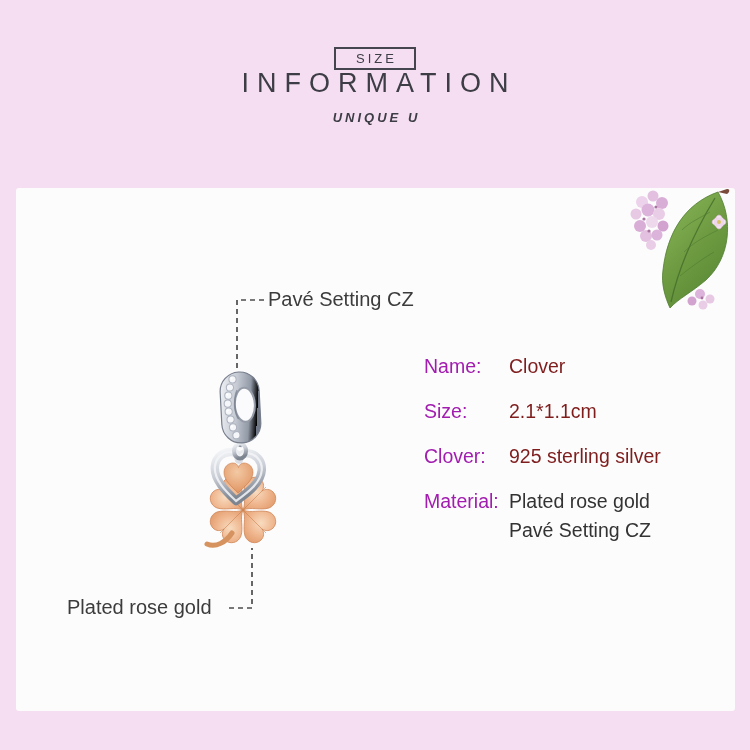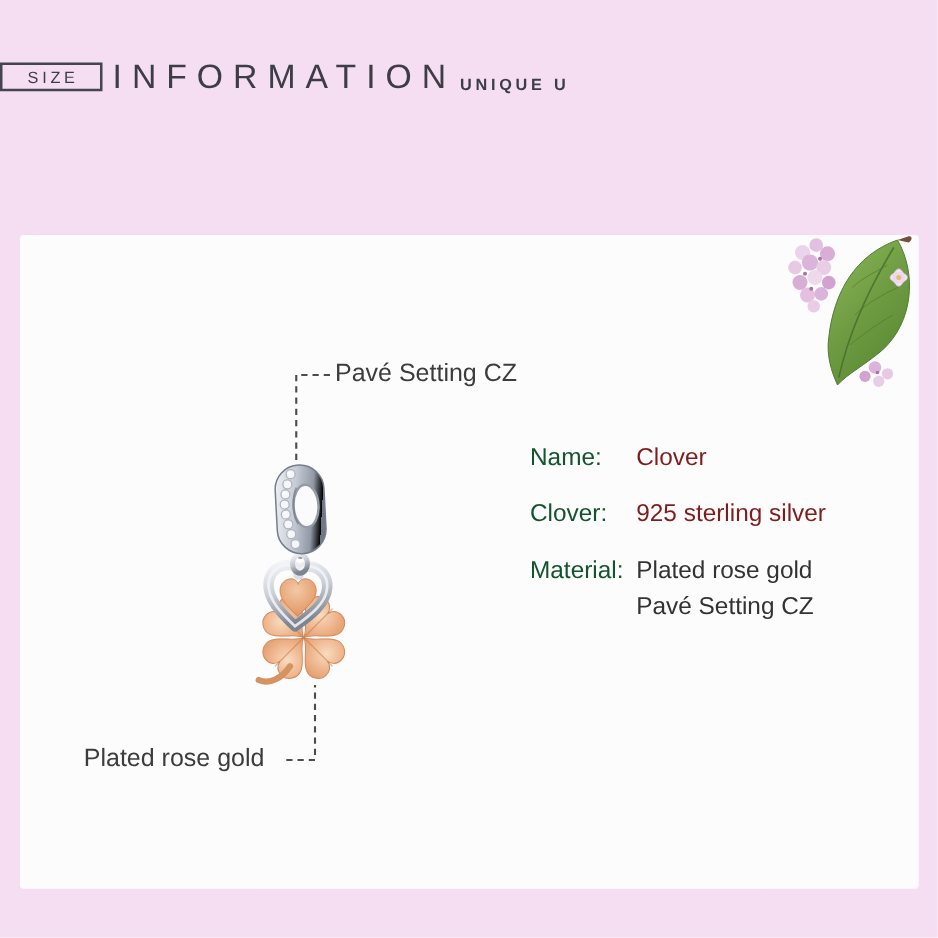--- a/index.html
+++ b/index.html
@@ -11,39 +11,40 @@
   .page {
     position:relative;
     width:750px; height:750px;
     background:#f5def1;
     overflow:hidden;
   }
 
   
   .header {
     position:absolute; top:47px; left:0; right:0;
-    display:flex; flex-direction:row; align-items:center;
+    display:flex; flex-direction:column; align-items:center;
   }
   .size-badge {
     width:82px; height:23px;
     border:2px solid #45454f;
     display:flex; align-items:center; justify-content:center;
     font-size:13px; letter-spacing:3px; font-weight:400;
     color:#3d3d46; text-indent:3px;
   }
   .page-title {
     font-size:27px; font-weight:400;
     letter-spacing:8px; text-indent:8px;
     color:#3d3d46; line-height:1;
   }
   .brand-subtitle {
     margin-top:13px;
     font-size:13px; font-weight:700;
     letter-spacing:3px; text-indent:3px;
     color:#3d3d46;
+    font-style:italic;
   }
 
   
   .card {
     position:absolute;
     left:16px; top:188px;
     width:719px; height:523px;
     background:#fcfcfd;
     border-radius:3px;
   }
@@ -75,21 +76,21 @@
   }
   .annotation-pave { left:268px; top:288px; }
   .annotation-rose { left:67px;  top:596px; }
 
   
   .specs {
     position:absolute; left:424px; top:356px;
     font-size:19.5px;
   }
   .spec-row { display:flex; margin-bottom:25px; line-height:20px; }
-  .spec-label { width:85px; color:#14532d; flex:none; }
+  .spec-label { width:85px; color:#a21caf; flex:none; }
   .spec-value { color:#7f1d1d; }
   .spec-value-multiline { color:#333333; line-height:29px; margin-top:-4px; }
 </style>
 </head>
 <body>
 
 <div class="page">
 
   <div class="header">
     <div class="size-badge">SIZE</div>
@@ -230,20 +231,24 @@
 
   <div class="annotation annotation-pave">Pavé Setting CZ</div>
   <div class="annotation annotation-rose">Plated rose gold</div>
 
   <div class="specs">
     <div class="spec-row">
       <span class="spec-label">Name:</span>
       <span class="spec-value">Clover</span>
     </div>
     <div class="spec-row">
+      <span class="spec-label">Size:</span>
+      <span class="spec-value">2.1*1.1cm</span>
+    </div>
+    <div class="spec-row">
       <span class="spec-label">Clover:</span>
       <span class="spec-value">925 sterling silver</span>
     </div>
     <div class="spec-row">
       <span class="spec-label">Material:</span>
       <span class="spec-value-multiline">
         <span>Plated rose gold</span><br>
         <span>Pavé Setting CZ</span>
       </span>
     </div>

